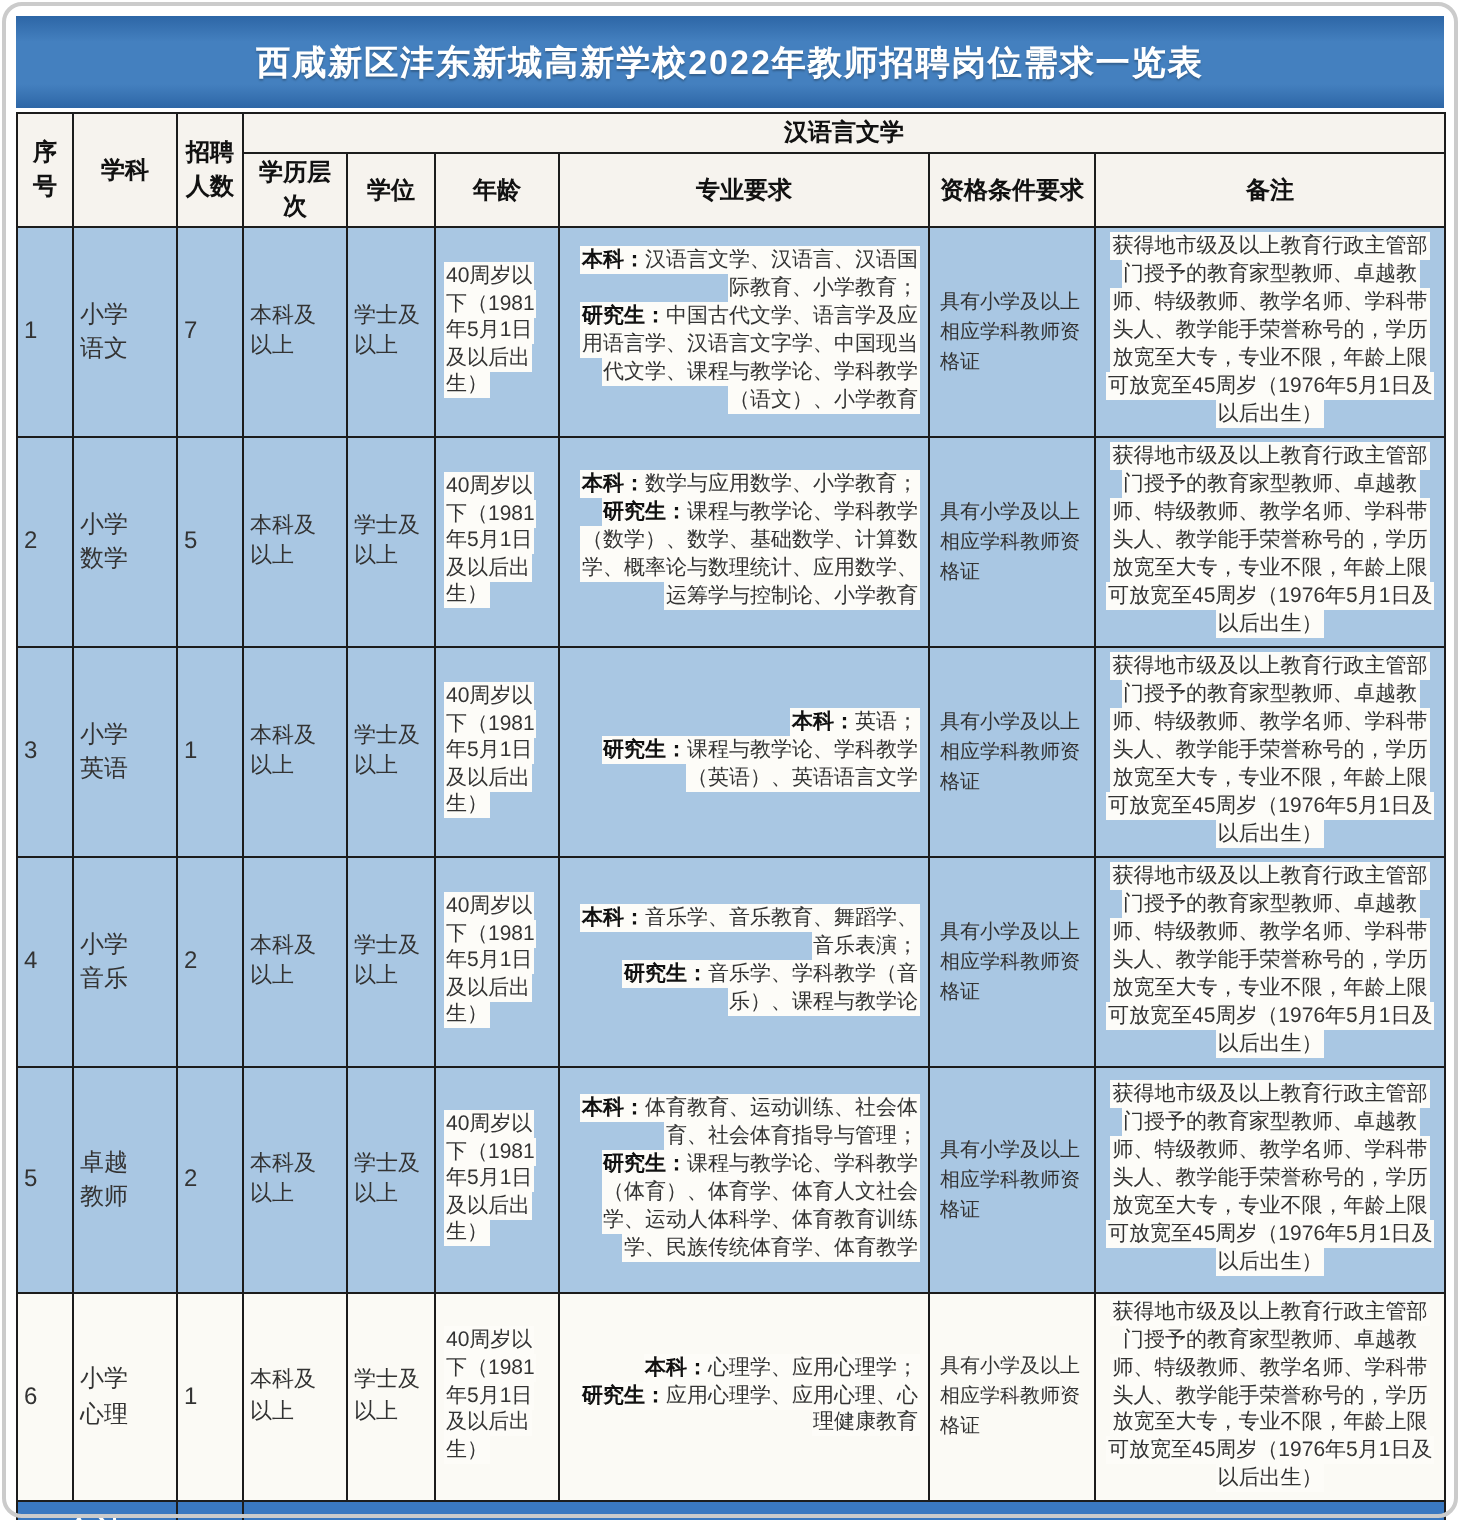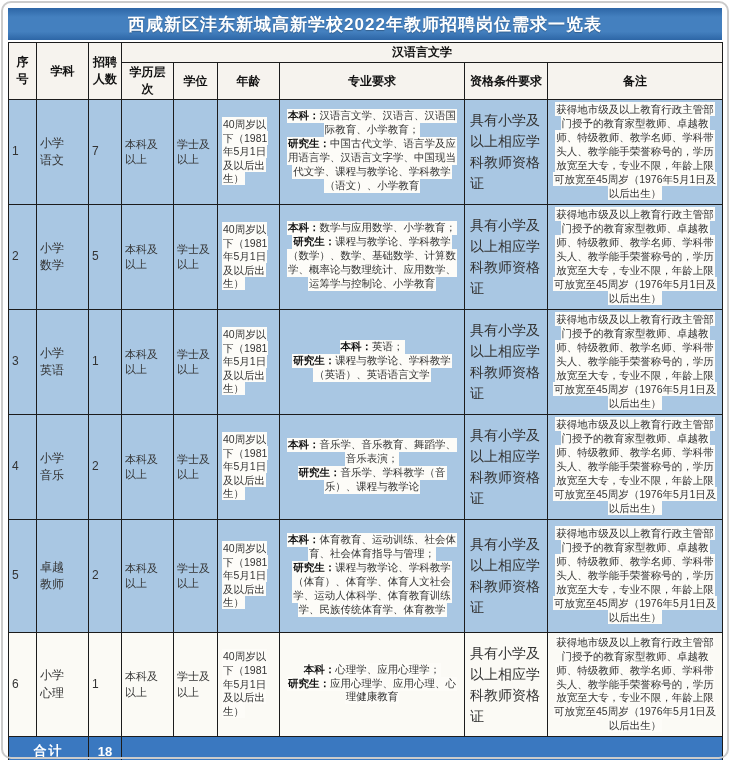--- a/index.html
+++ b/index.html
@@ -3,21 +3,21 @@
 <meta charset="utf-8">
 <style>
   * { box-sizing: border-box; margin: 0; padding: 0; }
   html, body { width: 730px; height: 760px; background: #ffffff; }
   body { font-family: "Liberation Sans", "DejaVu Sans", sans-serif; color: #333; }
   .outer { position: relative; width: 730px; height: 760px; overflow: hidden; }
   .frame { position: absolute; inset: 1px; border: 2px solid #cbcbcb; border-radius: 10px; pointer-events: none; z-index: 5; }
   .content { padding: 8px 8px 0 8px; }
 
   .banner {
-    width: 714px; height: 32px;
+    width: 714px; height: 46px;
     background: linear-gradient(180deg, #2d66a6 0%, #4480bf 28%, #4480bf 74%, #2d66a6 100%);
     display: flex; align-items: center; justify-content: center;
   }
   .banner .title-text {
     color: #ffffff; font-weight: bold; font-size: 17px; letter-spacing: 1px;
     text-shadow: 0 1px 1px rgba(0,0,0,0.25);
     white-space: nowrap;
   }
 
   table.roster { width: 714px; border-collapse: collapse; table-layout: fixed; margin-top: 2px; }
@@ -42,23 +42,23 @@
   .num-cell { font-size: 12px; }
   .subject-span { display: inline-block; width: 2em; font-size: 12px; line-height: 1.45; }
   .wrap3 { display: inline-block; width: 3em; line-height: 1.4; }
 
   .age-cell { font-size: 10.5px; padding: 2px 4px; }
   .hl {
     background: #fdfcf8;
     box-decoration-break: clone; -webkit-box-decoration-break: clone;
     padding: 1px 1px;
   }
-  .major-cell { text-align: center; font-size: 10.5px; line-height: 1.32; padding: 3px 4px; vertical-align: middle; font-family: Liberation Mono, monospace; }
+  .major-cell { text-align: right; font-size: 10.5px; line-height: 1.32; padding: 3px 4px; vertical-align: middle; }
   .major-cell .blabel { font-weight: bold; color: #111; }
-  .qual-cell { font-size: 14px; line-height: 1.5; padding: 2px 5px; }
+  .qual-cell { font-size: 10px; line-height: 1.5; padding: 2px 5px; }
   .note-cell { text-align: center; font-size: 10.5px; line-height: 1.32; padding: 3px 5px; }
 
   tfoot td {
     background: #3a78c0; color: #ffffff; font-weight: bold; font-size: 13px;
     text-align: center; vertical-align: middle; border: 1px solid #16345c;
   }
   tfoot tr { height: 29px; }
   tfoot .total-label { letter-spacing: 2px; }
 </style>
 </head>

